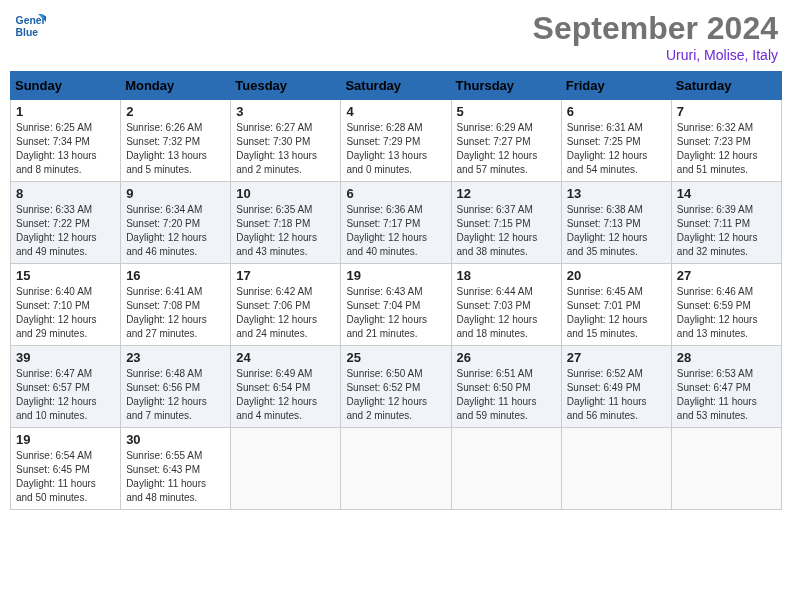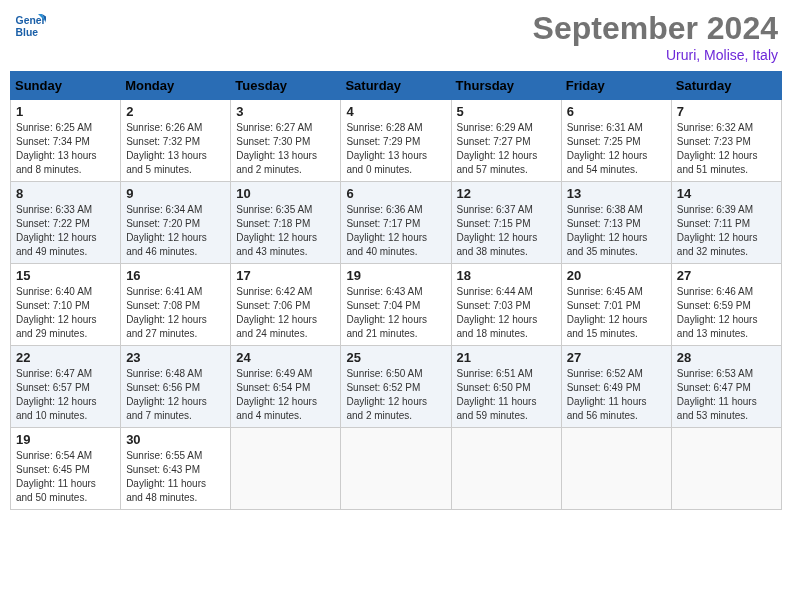--- a/index.html
+++ b/index.html
@@ -197,37 +197,37 @@
           <span class="day-num">20</span>
           <div class="day-detail">Sunrise: 6:45 AM<br>Sunset: 7:01 PM<br>Daylight: 12 hours and 15 minutes.</div>
         </td>
         <td>
           <span class="day-num">27</span>
           <div class="day-detail">Sunrise: 6:46 AM<br>Sunset: 6:59 PM<br>Daylight: 12 hours and 13 minutes.</div>
         </td>
       </tr>
       <tr>
         <td>
-          <span class="day-num">22</span>
+          <span class="day-num">39</span>
           <div class="day-detail">Sunrise: 6:47 AM<br>Sunset: 6:57 PM<br>Daylight: 12 hours and 10 minutes.</div>
         </td>
         <td>
           <span class="day-num">23</span>
           <div class="day-detail">Sunrise: 6:48 AM<br>Sunset: 6:56 PM<br>Daylight: 12 hours and 7 minutes.</div>
         </td>
         <td>
           <span class="day-num">24</span>
           <div class="day-detail">Sunrise: 6:49 AM<br>Sunset: 6:54 PM<br>Daylight: 12 hours and 4 minutes.</div>
         </td>
         <td>
           <span class="day-num">25</span>
           <div class="day-detail">Sunrise: 6:50 AM<br>Sunset: 6:52 PM<br>Daylight: 12 hours and 2 minutes.</div>
         </td>
         <td>
-          <span class="day-num">21</span>
+          <span class="day-num">26</span>
           <div class="day-detail">Sunrise: 6:51 AM<br>Sunset: 6:50 PM<br>Daylight: 11 hours and 59 minutes.</div>
         </td>
         <td>
           <span class="day-num">27</span>
           <div class="day-detail">Sunrise: 6:52 AM<br>Sunset: 6:49 PM<br>Daylight: 11 hours and 56 minutes.</div>
         </td>
         <td>
           <span class="day-num">28</span>
           <div class="day-detail">Sunrise: 6:53 AM<br>Sunset: 6:47 PM<br>Daylight: 11 hours and 53 minutes.</div>
         </td>

